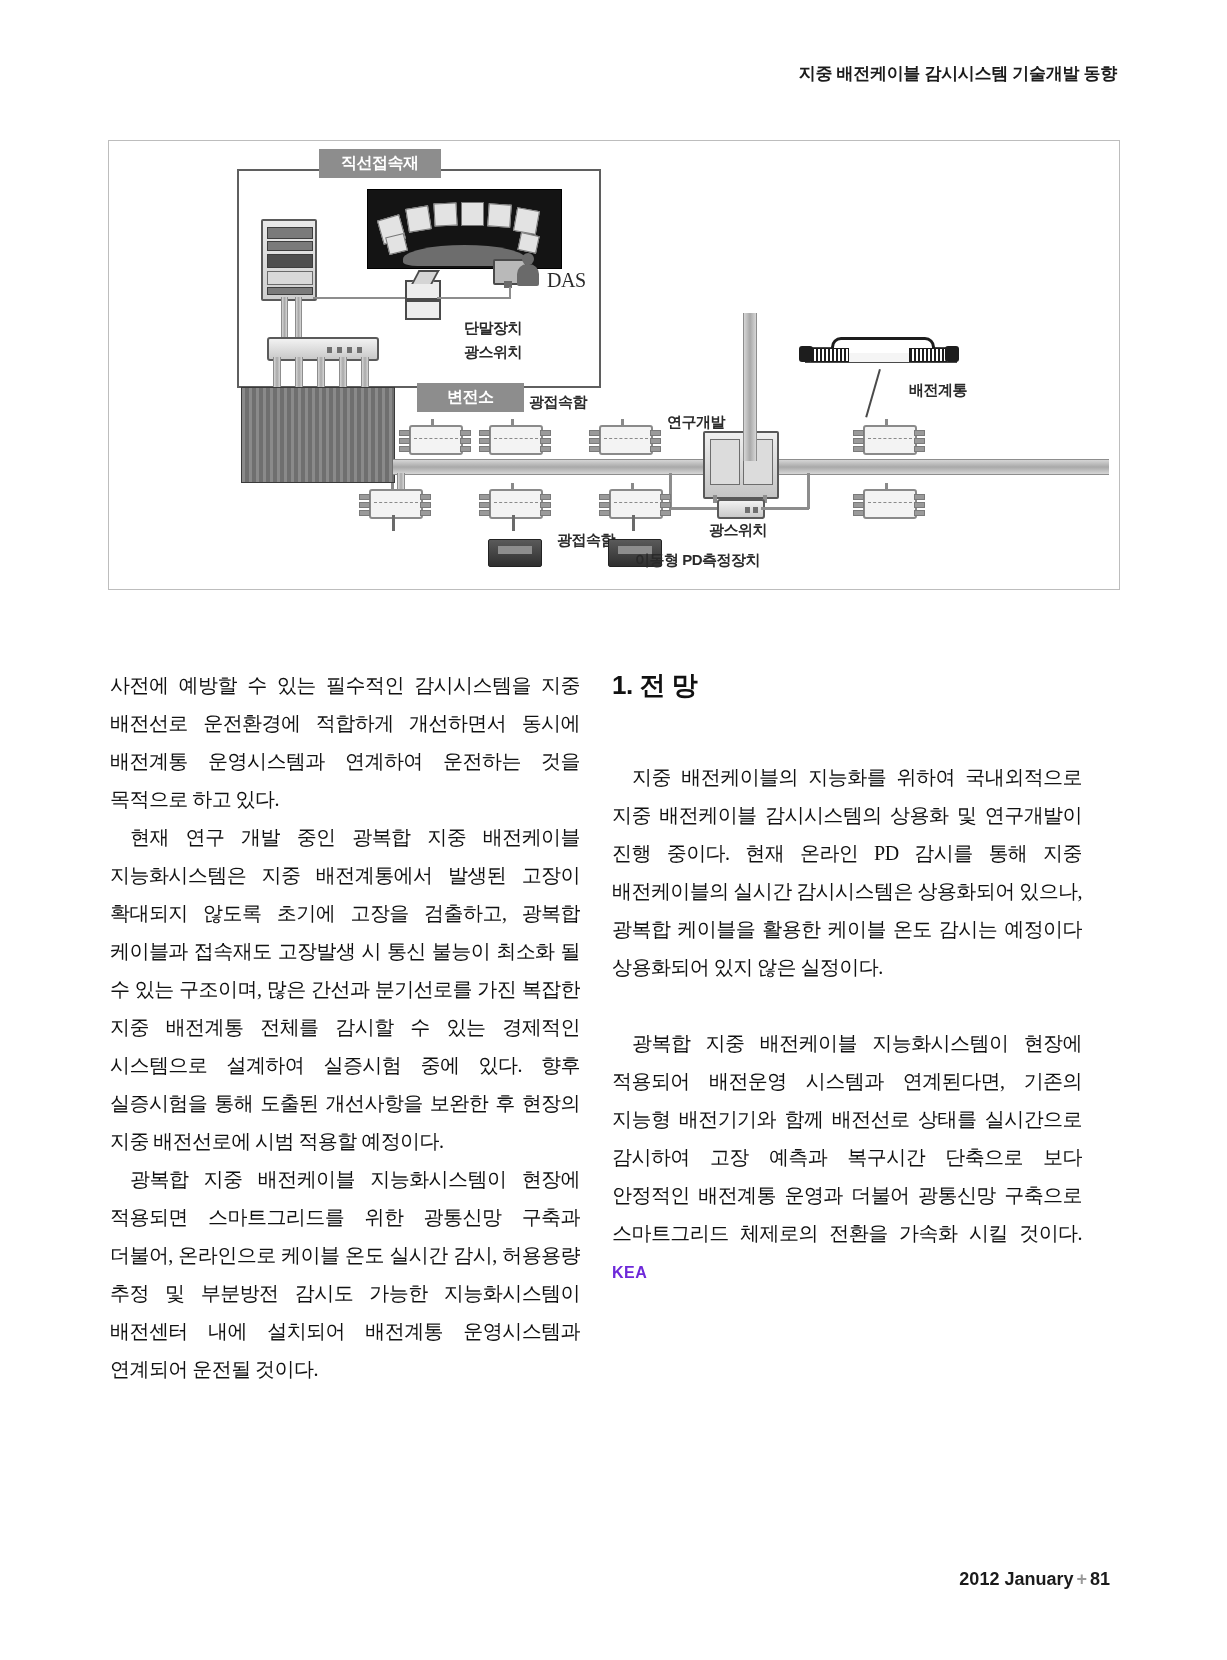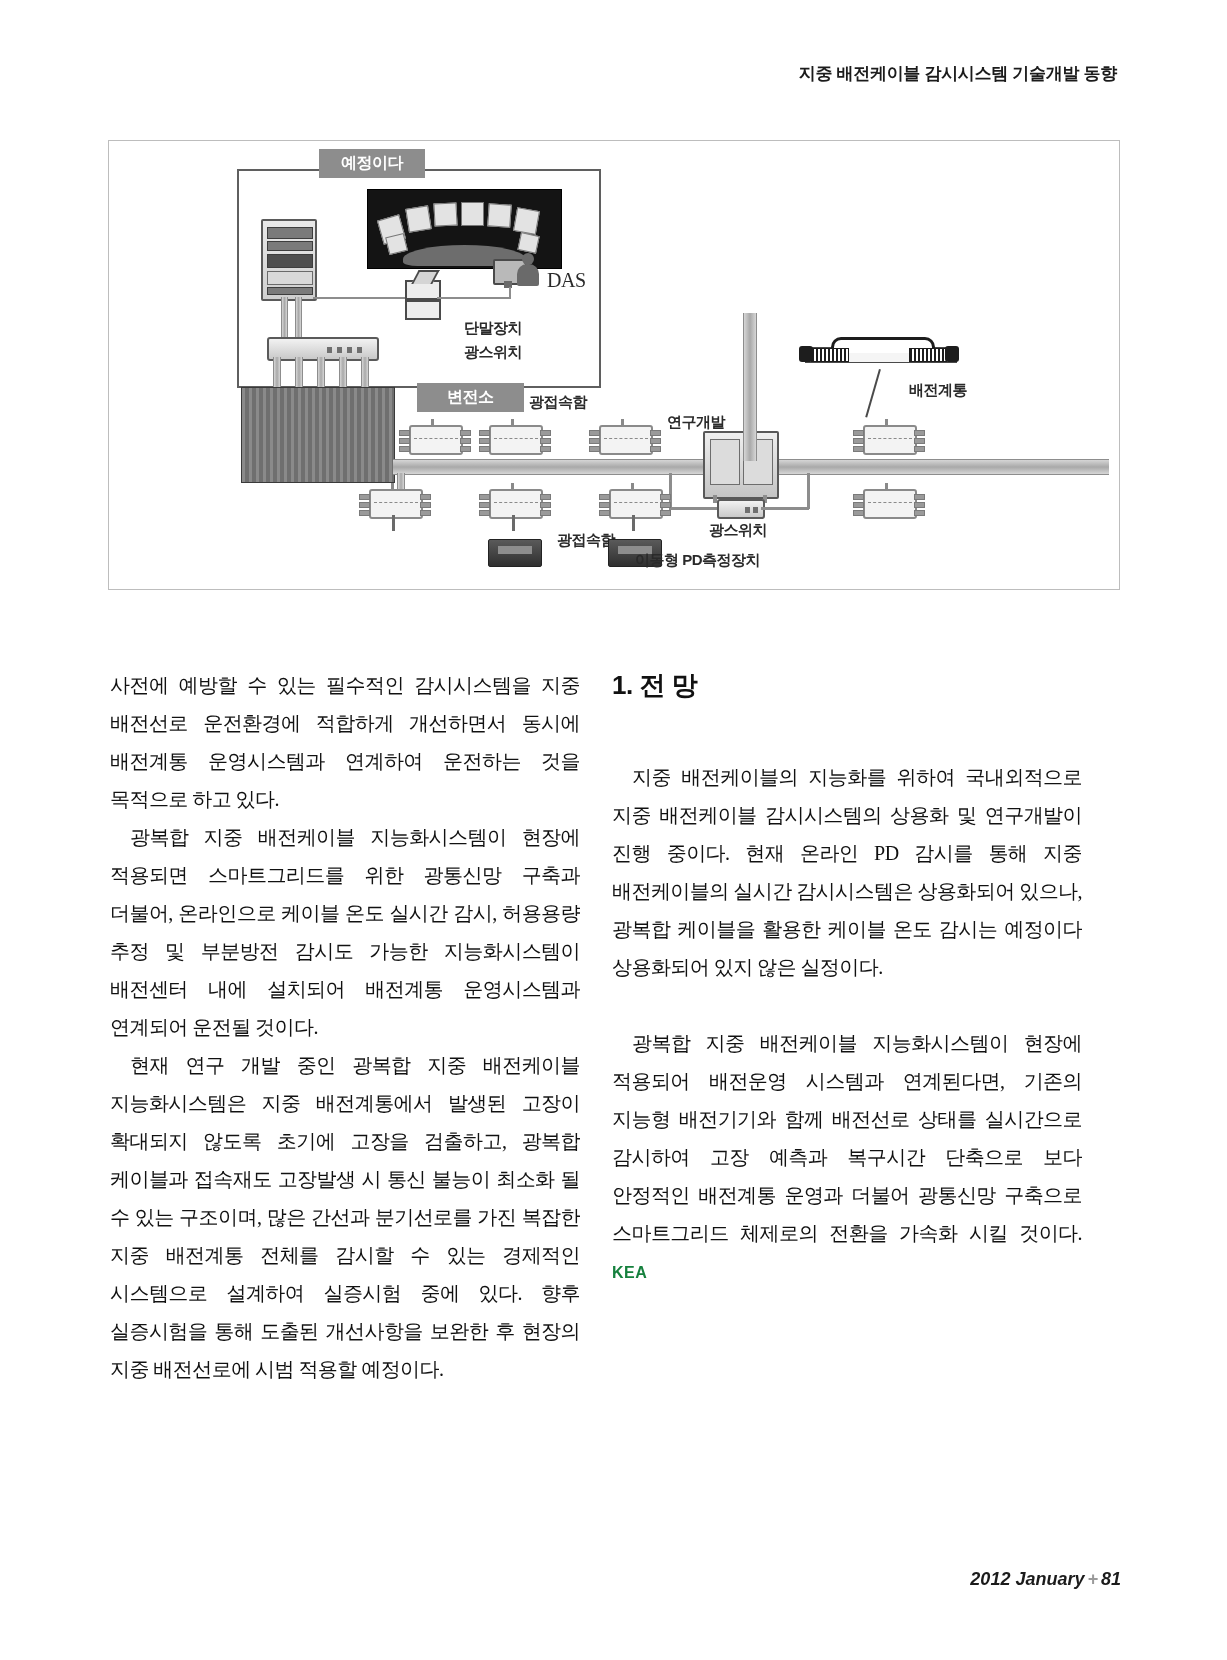--- a/index.html
+++ b/index.html
@@ -323,50 +323,49 @@
     font-size: 26px;
     font-weight: 700;
     letter-spacing: -0.5px;
     text-indent: 0;
   }
   .col .gap { height: 38px; }
   .kea {
     font-family: "Liberation Sans", "DejaVu Sans", sans-serif;
     font-size: 16px;
     font-weight: 700;
-    color: #15803d;
+    color: #6d28d9;
     letter-spacing: 0.5px;
   }
 
   
   .footer {
     position: absolute;
-    right: 106px;
+    right: 117px;
     bottom: 70px;
     font-family: "Liberation Sans", "DejaVu Sans", sans-serif;
     font-size: 18px;
     font-weight: 700;
     color: #1b1b1b;
     white-space: nowrap;
-    font-style: italic;
   }
   .footer .sep { color: #9a9a9a; padding: 0 3px; }
 </style>
 </head>
 <body>
 
 <div class="page">
 
   <div class="running-header">지중 배전케이블 감시시스템 기술개발 동향</div>
 
   <div class="figure-box">
 
     <div class="dcenter-frame" style="left:128px; top:28px; width:360px; height:215px;"></div>
 
-    <div class="dlabel boxed" style="left:210px; top:8px;">예정이다</div>
+    <div class="dlabel boxed" style="left:210px; top:8px;">직선접속재</div>
 
     <div class="videowall" style="left:258px; top:48px; width:193px; height:78px;">
       <div class="vw-screen" style="left:6%;  top:34%; width:11%; height:30%; transform:rotate(-16deg);"></div>
       <div class="vw-screen" style="left:20%; top:22%; width:11%; height:28%; transform:rotate(-9deg);"></div>
       <div class="vw-screen" style="left:34%; top:17%; width:11%; height:27%; transform:rotate(-3deg);"></div>
       <div class="vw-screen" style="left:48%; top:16%; width:11%; height:27%;"></div>
       <div class="vw-screen" style="left:62%; top:18%; width:11%; height:27%; transform:rotate(4deg);"></div>
       <div class="vw-screen" style="left:76%; top:24%; width:11%; height:28%; transform:rotate(10deg);"></div>
       <div class="vw-screen" style="left:10%; top:58%; width:9%;  height:20%; transform:rotate(-14deg);"></div>
       <div class="vw-screen" style="left:78%; top:56%; width:9%;  height:21%; transform:rotate(12deg);"></div>
@@ -544,22 +543,22 @@
     <div class="leader" style="left:770px; top:228px; width:2px; height:50px; transform:rotate(16deg);"></div>
     <div class="dlabel" style="left:800px; top:240px;">배전계통</div>
 
     <div class="cable-riser" style="left:634px; top:172px; width:12px; height:148px;"></div>
 
   </div>
 
 
   <div class="col left">
     <p class="noindent">사전에 예방할 수 있는 필수적인 감시시스템을 지중 배전선로 운전환경에 적합하게 개선하면서 동시에 배전계통 운영시스템과 연계하여 운전하는 것을 목적으로 하고 있다.</p>
+    <p>현재 연구 개발 중인 광복합 지중 배전케이블 지능화시스템은 지중 배전계통에서 발생된 고장이 확대되지 않도록 초기에 고장을 검출하고, 광복합 케이블과 접속재도 고장발생 시 통신 불능이 최소화 될 수 있는 구조이며, 많은 간선과 분기선로를 가진 복잡한 지중 배전계통 전체를 감시할 수 있는 경제적인 시스템으로 설계하여 실증시험 중에 있다. 향후 실증시험을 통해 도출된 개선사항을 보완한 후 현장의 지중 배전선로에 시범 적용할 예정이다.</p>
     <p>광복합 지중 배전케이블 지능화시스템이 현장에 적용되면 스마트그리드를 위한 광통신망 구축과 더불어, 온라인으로 케이블 온도 실시간 감시, 허용용량 추정 및 부분방전 감시도 가능한 지능화시스템이 배전센터 내에 설치되어 배전계통 운영시스템과 연계되어 운전될 것이다.</p>
-    <p>현재 연구 개발 중인 광복합 지중 배전케이블 지능화시스템은 지중 배전계통에서 발생된 고장이 확대되지 않도록 초기에 고장을 검출하고, 광복합 케이블과 접속재도 고장발생 시 통신 불능이 최소화 될 수 있는 구조이며, 많은 간선과 분기선로를 가진 복잡한 지중 배전계통 전체를 감시할 수 있는 경제적인 시스템으로 설계하여 실증시험 중에 있다. 향후 실증시험을 통해 도출된 개선사항을 보완한 후 현장의 지중 배전선로에 시범 적용할 예정이다.</p>
   </div>
 
   <div class="col right">
     <h2>1. 전 망</h2>
     <p>지중 배전케이블의 지능화를 위하여 국내외적으로 지중 배전케이블 감시시스템의 상용화 및 연구개발이 진행 중이다. 현재 온라인 PD 감시를 통해 지중 배전케이블의 실시간 감시시스템은 상용화되어 있으나, 광복합 케이블을 활용한 케이블 온도 감시는 예정이다 상용화되어 있지 않은 실정이다.</p>
     <div class="gap"></div>
     <p><span>광복합 지중 배전케이블 지능화시스템이 현장에 적용되어 배전운영 시스템과 연계된다면, 기존의 지능형 배전기기와 함께 배전선로 상태를 실시간으로 감시하여 고장 예측과 복구시간 단축으로 보다 안정적인 배전계통 운영과 더불어 광통신망 구축으로 스마트그리드 체제로의 전환을 가속화 시킬 것이다.</span> <span class="kea">KEA</span></p>
   </div>
 
   <div class="footer">

